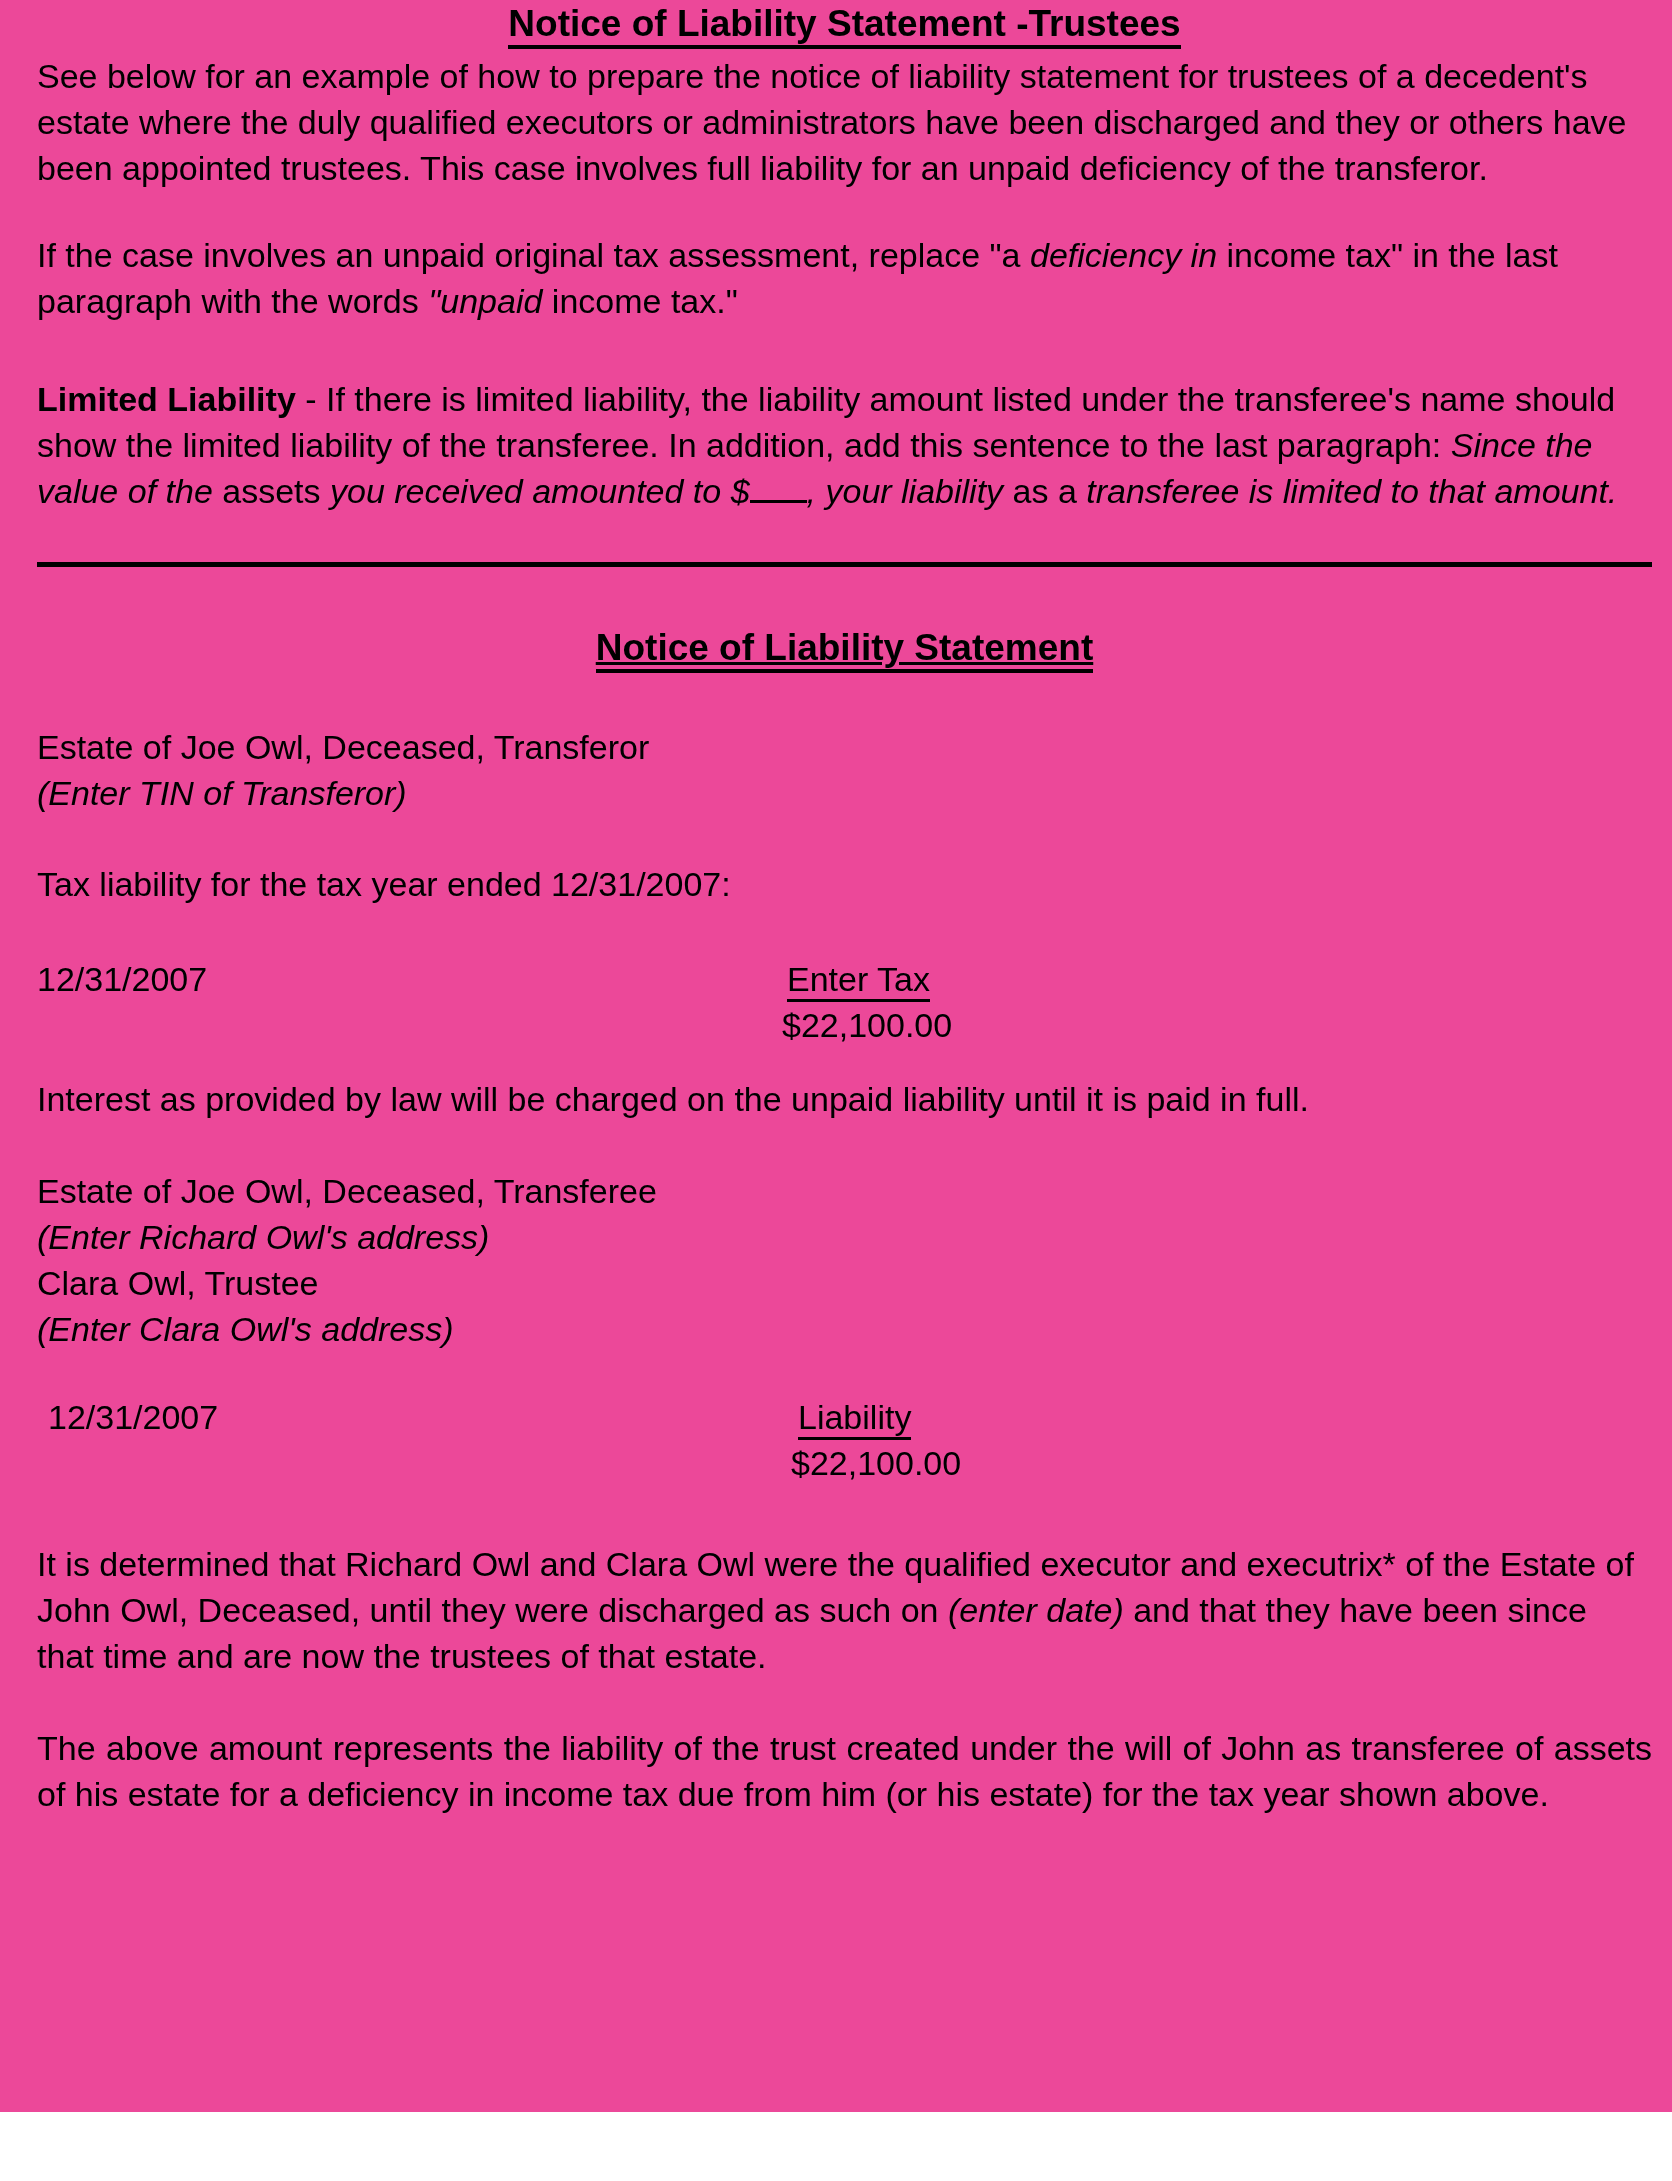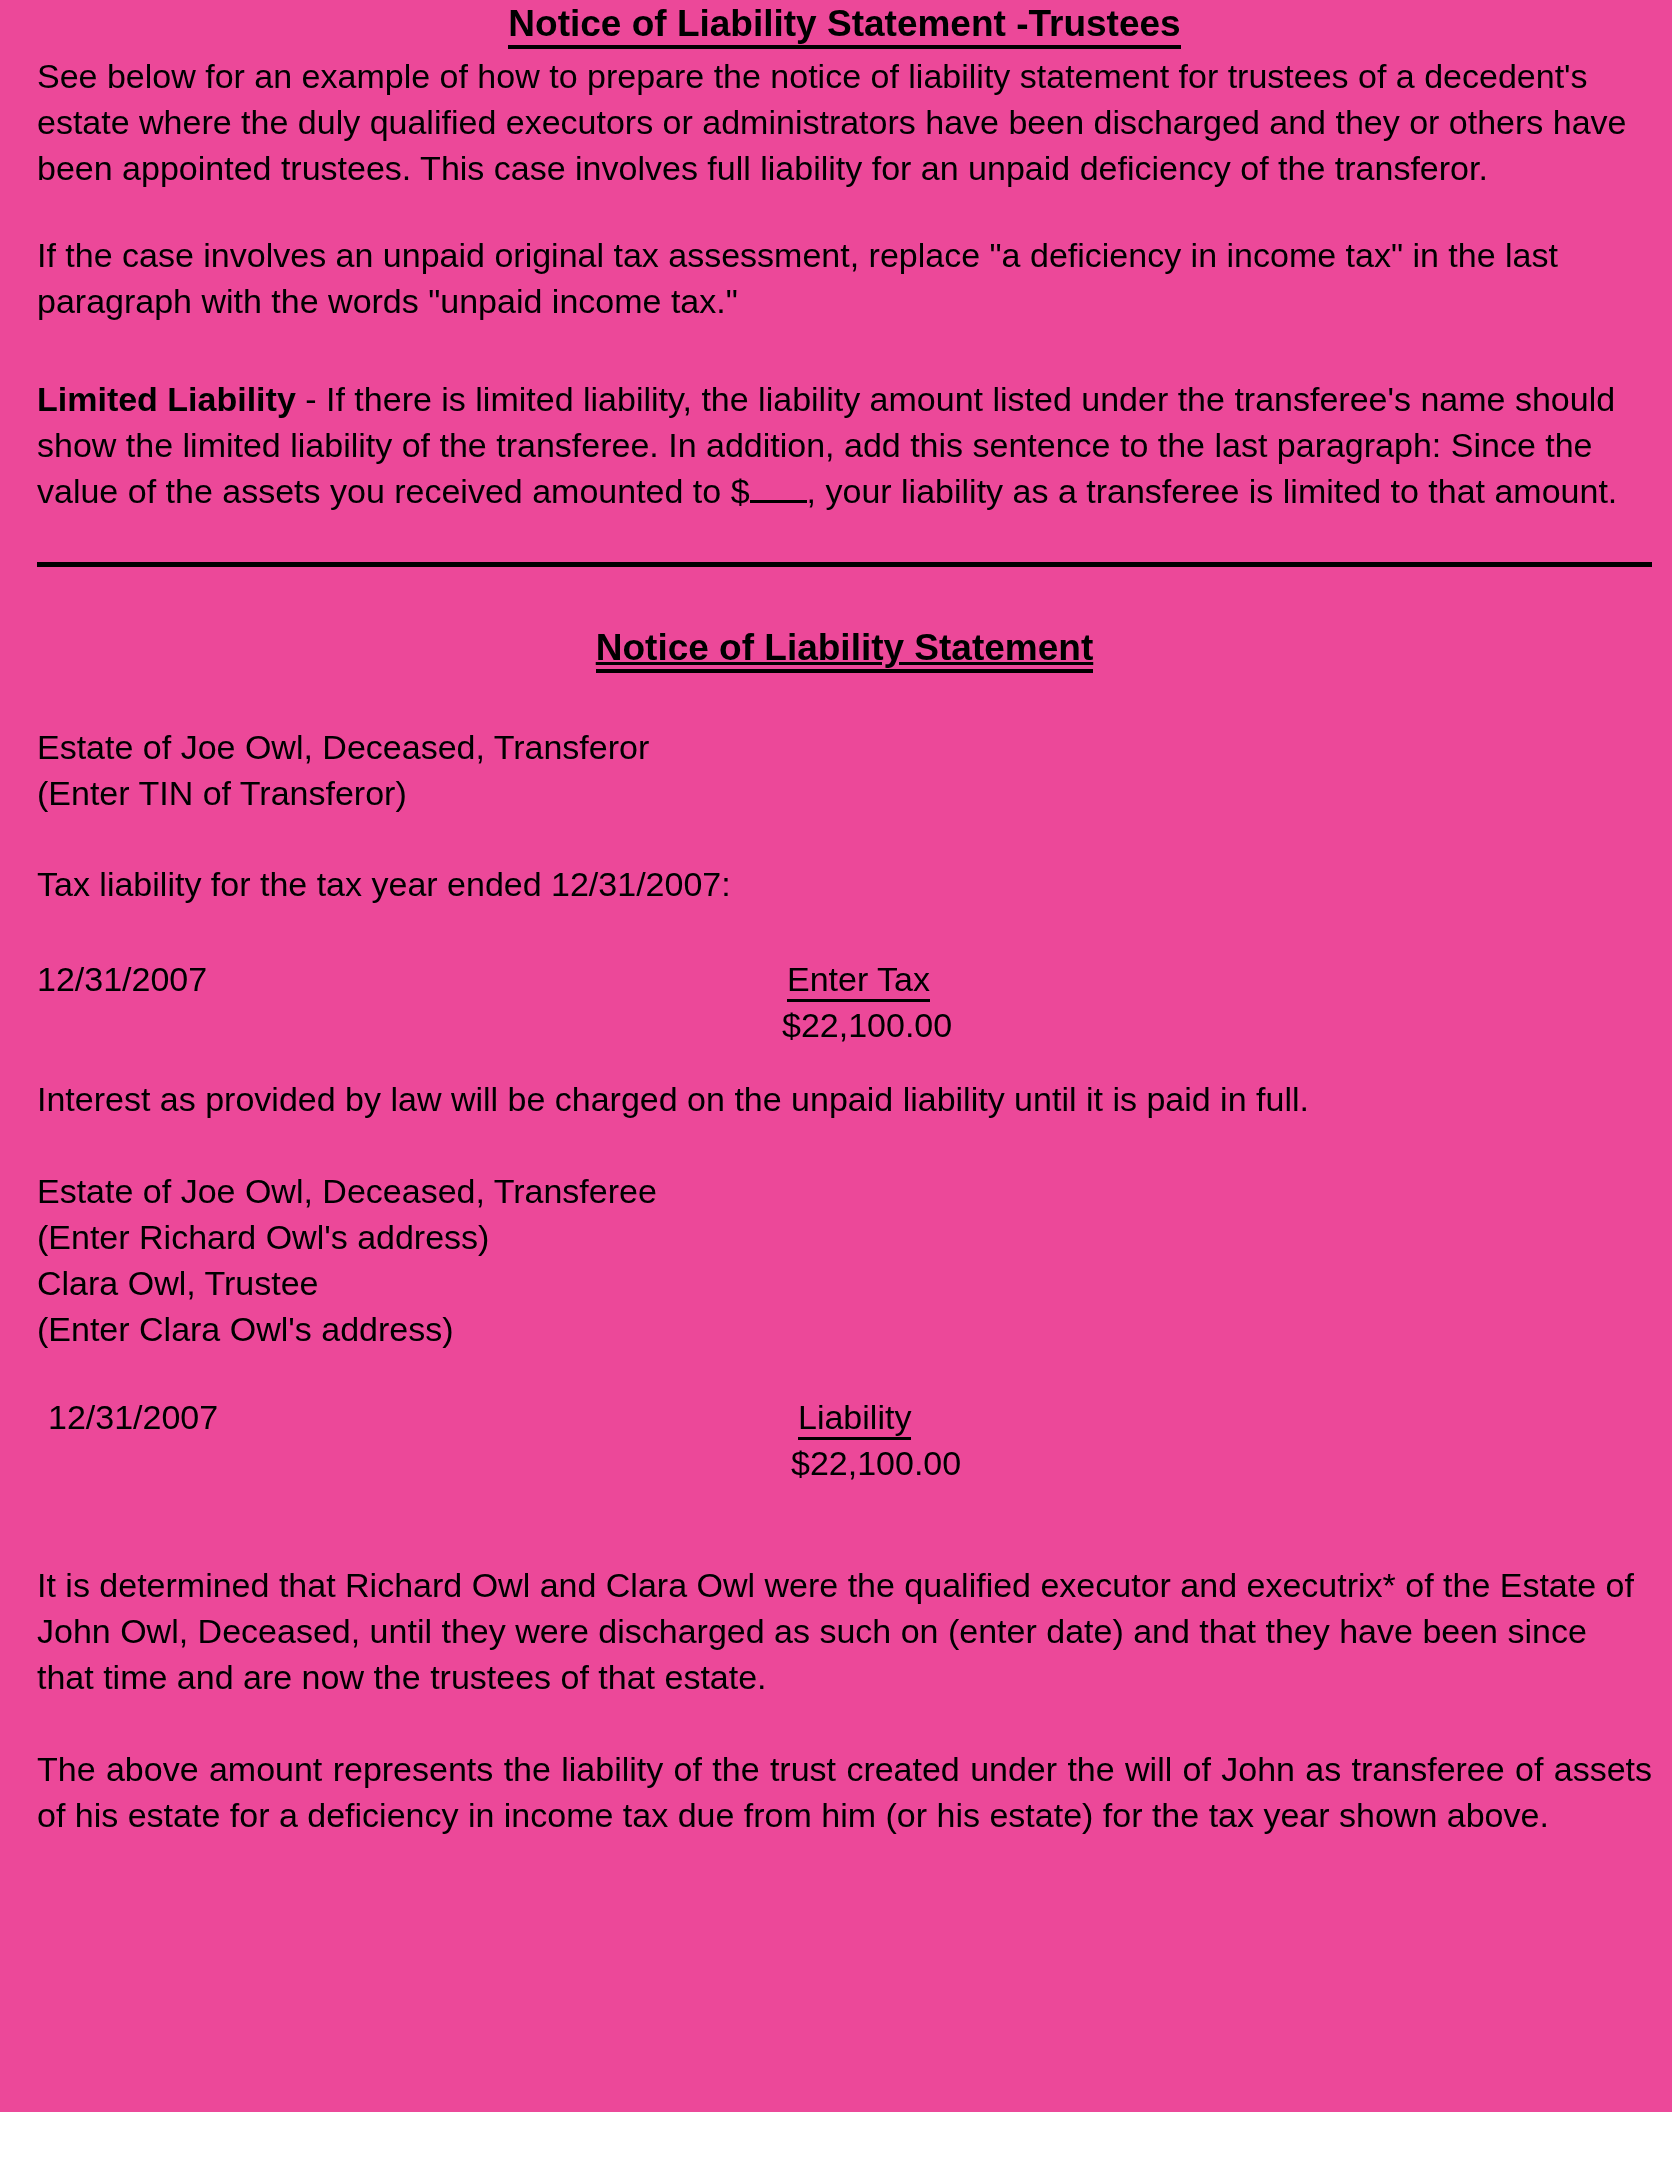--- a/index.html
+++ b/index.html
@@ -16,21 +16,21 @@
   p{margin:0;}
   .title{
     margin:1.8px 0 0 0;
     text-align:center;
     font-size:37px;line-height:44px;font-weight:bold;
   }
   .title .u{border-bottom:4.6px solid #000;padding-bottom:0.9px;}
   .p1{margin-top:7.4px;}
   .p2{margin-top:41px;}
   .p3{margin-top:52px;}
-  .i{}
+  .i{font-style:italic;}
   .b{font-weight:bold;}
   .bi{font-weight:bold;font-style:italic;}
   .blank{
     display:inline-block;width:57px;height:1.8px;
     border-bottom:3.7px solid #000;
   }
   .rule{
     margin:48px 0 0 0;border:none;height:0;
     border-top:5.5px solid #000;
   }
@@ -43,21 +43,21 @@
   .addr1{margin-top:54px;}
   .taxline{margin-top:45px;}
   .row{margin-top:49px;}
   .row .date{display:inline-block;width:750px;}
   .row .col-label{border-bottom:3.7px solid #000;padding-bottom:0.9px;}
   .money{margin-left:745px;}
   .interest{margin-top:28px;}
   .addr2{margin-top:46px;}
   .row2{margin-top:42px;padding-left:11px;}
   .money2{margin-left:754px;}
-  .p4{margin-top:76px;}
+  .p4{margin-top:55px;}
   .p5{margin-top:46px;text-align:justify;}
   .note{margin-top:46px;}
 </style>
 </head>
 <body>
 
 <div class="page">
 
   <h1 class="title"><span class="u">Notice of Liability Statement -Trustees</span></h1>
 

